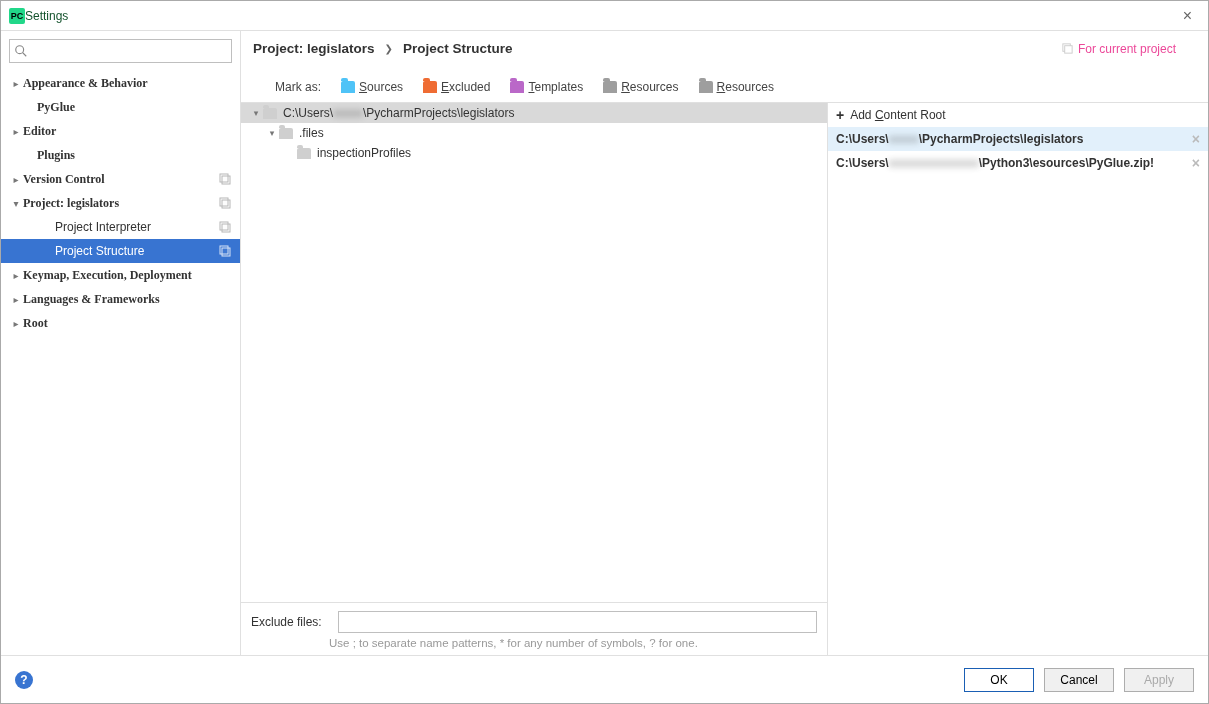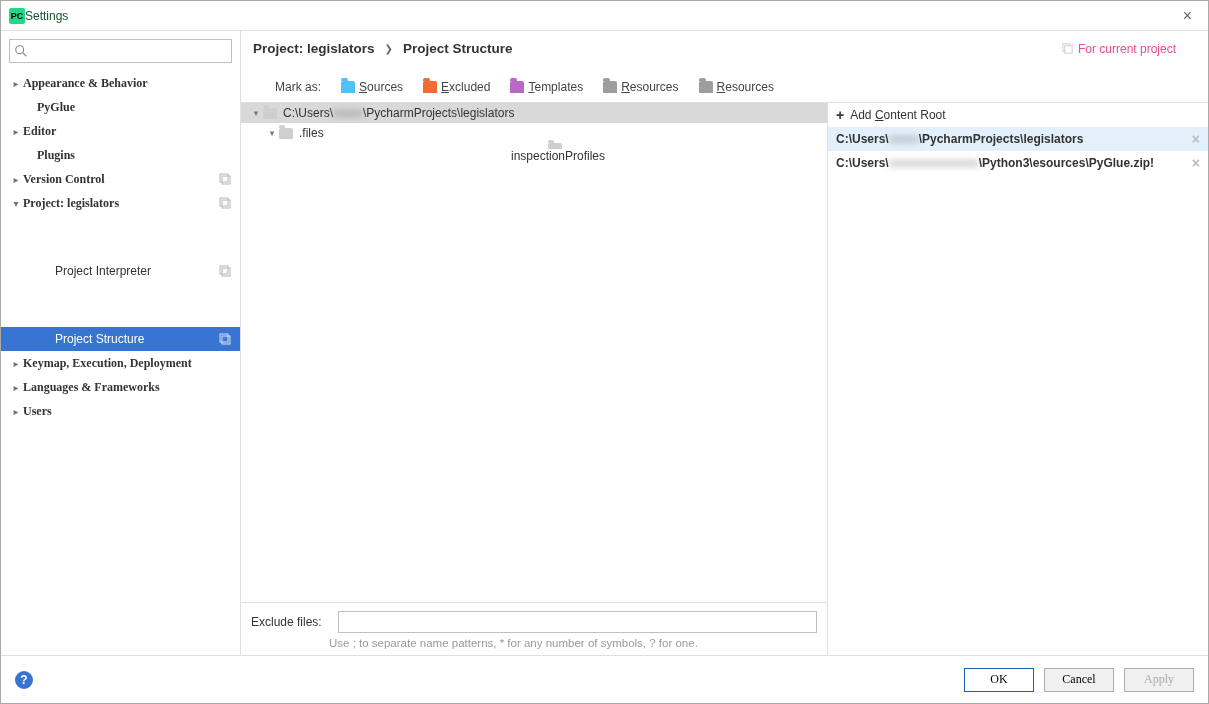--- a/index.html
+++ b/index.html
@@ -15,21 +15,21 @@
 .search-box input { width: 100%; height: 24px; padding: 2px 6px 2px 22px; border: 1px solid #bfbfbf; background: #fff; }
 .search-wrap { position: relative; }
 .search-wrap .mag { position: absolute; left: 5px; top: 5px; width: 14px; height: 14px; color: #888; }
 
 .nav-item { display: flex; align-items: center; height: 24px; padding: 0 8px; cursor: pointer; position: relative; }
 .nav-item .arrow { width: 14px; text-align: center; color: #777; font-size: 10px; }
 .nav-item .label { flex: 1; }
 .nav-item.bold .label { font-weight: 600; font-family: Liberation Serif, serif; }
 .nav-item .copy-icon { width: 14px; height: 14px; opacity: 0.35; }
 .nav-item.indent1 { padding-left: 22px; }
-.nav-item.indent2 { padding-left: 40px; margin-top: 44px; }
+.nav-item.indent2 { padding-left: 40px; }
 .nav-item.selected { background: #3874d1; color: #fff; }
 .nav-item.selected .copy-icon { opacity: 0.8; }
 
 .main { flex: 1; display: flex; flex-direction: column; }
 .header { padding: 10px 12px 0 12px; }
 .breadcrumb { margin-bottom: 20px; display: flex; align-items: center; }
 .breadcrumb .crumb { font-weight: 700; font-size: 13.5px; }
 .breadcrumb .sep { margin: 0 10px; color: #666; font-size: 10px; }
 .breadcrumb .hint { margin-left: auto; color: #ec4899; display: flex; align-items: center; font-size: 12px; margin-right: 20px; }
 .breadcrumb .hint .copy-icon { margin-right: 4px; width: 13px; height: 13px; opacity: 0.5; }
@@ -50,39 +50,39 @@
 .tree { flex: 1; border-right: 1px solid #e0e0e0; display: flex; flex-direction: column; }
 .tree-body { flex: 1; overflow: auto; }
 .tree-row { display: flex; align-items: center; height: 20px; padding: 0 8px; }
 .tree-row.root { background: #d9d9d9; }
 .tree-row .tarrow { width: 14px; text-align: center; color: #777; font-size: 9px; }
 .tree-row .folder { width: 14px; height: 11px; background: #cfcfcf; margin-right: 6px; border-radius: 2px 2px 0 0; position: relative; }
 .tree-row .folder::before { content:""; position:absolute; top:-3px; left:0; width:6px; height:3px; background:#cfcfcf; border-radius:2px 2px 0 0; }
 .tree-row .txt { white-space: nowrap; }
 .tree-row .blur { filter: blur(3px); opacity: 0.6; }
 .tree-row.l1 { padding-left: 24px; }
-.tree-row.l2 { padding-left: 56px; flex-direction: column; }
+.tree-row.l2 { padding-left: 56px; }
 
 .exclude-bar { border-top: 1px solid #e0e0e0; padding: 8px 10px 6px 10px; }
 .exclude-bar .row { display: flex; align-items: center; gap: 16px; }
 .exclude-bar input { flex: 1; height: 22px; border: 1px solid #bfbfbf; padding: 2px 6px; }
 .exclude-bar .hint { color: #999; font-size: 11.5px; padding: 4px 0 0 78px; }
 
 .rootspanel { width: 380px; display: flex; flex-direction: column; }
 .roots-header { display: flex; align-items: center; height: 24px; padding: 0 8px; color: #333; cursor: pointer; }
 .roots-header .plus { font-weight: bold; margin-right: 6px; font-size: 14px; }
 .root-row { display: flex; align-items: center; height: 24px; padding: 0 8px; font-weight: 600; font-size: 12px; }
 .root-row.sel { background: #e2f0fb; }
 .root-row .x { margin-left: auto; color: #bbb; cursor: pointer; font-size: 14px; }
 .root-row .blur { filter: blur(3px); opacity: 0.6; font-weight: 400; }
 
 .footer { height: 48px; border-top: 1px solid #e0e0e0; display: flex; align-items: center; padding: 0 14px; }
 .help { width: 18px; height: 18px; border-radius: 50%; background: #3874d1; color: #fff; display: flex; align-items: center; justify-content: center; font-size: 12px; font-weight: bold; cursor: pointer; }
 .footer .btns { margin-left: auto; display: flex; gap: 10px; }
-.footer button { min-width: 70px; height: 24px; border: 1px solid #adadad; background: #f0f0f0; cursor: pointer; font-family: Liberation Serif, serif; font-size: 12px; padding: 0 14px; }
+.footer button { min-width: 70px; height: 24px; border: 1px solid #adadad; background: #f0f0f0; cursor: pointer; font-family: Liberation Sans, sans-serif; font-size: 12px; padding: 0 14px; }
 .footer button.primary { border: 1px solid #1a5fb4; background: #fff; }
 .footer button.disabled { color: #aaa; cursor: default; }
 svg { display: block; }
 </style>
 </head>
 <body>
 
 <div class="titlebar">
   <div class="app-icon">PC</div>
   <div class="title">Settings</div>
@@ -160,21 +160,21 @@
         <div class="nav-item bold">
           <span class="arrow">▸</span>
           <span class="label">Keymap, Execution, Deployment</span>
         </div>
         <div class="nav-item bold">
           <span class="arrow">▸</span>
           <span class="label">Languages &amp; Frameworks</span>
         </div>
         <div class="nav-item bold">
           <span class="arrow">▸</span>
-          <span class="label">Users</span>
+          <span class="label">Root</span>
         </div>
       </div>
   </div>
 
   <div class="main">
     <div class="header">
       <div class="breadcrumb">
         <span class="crumb">Project: legislators</span>
         <span class="sep">❯</span>
         <span class="crumb">Project Structure</span>

